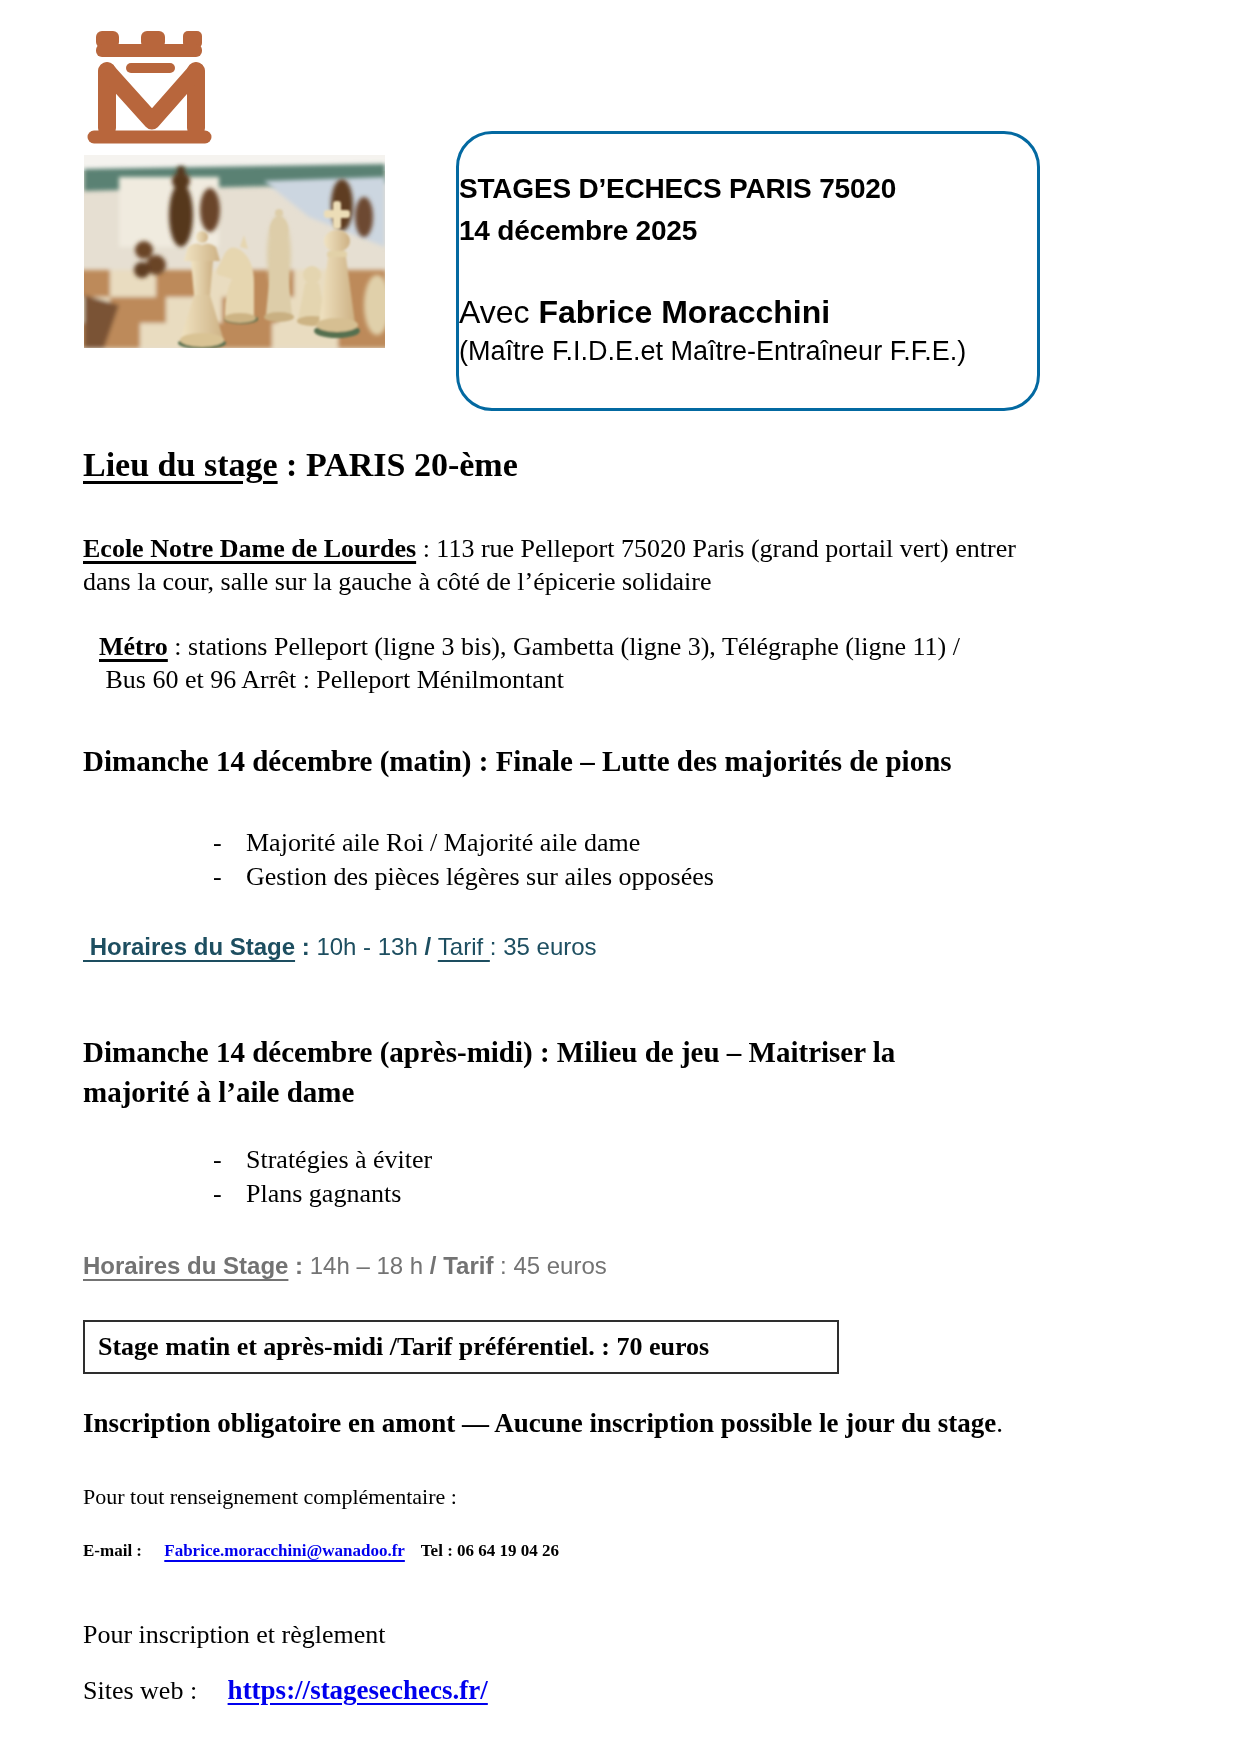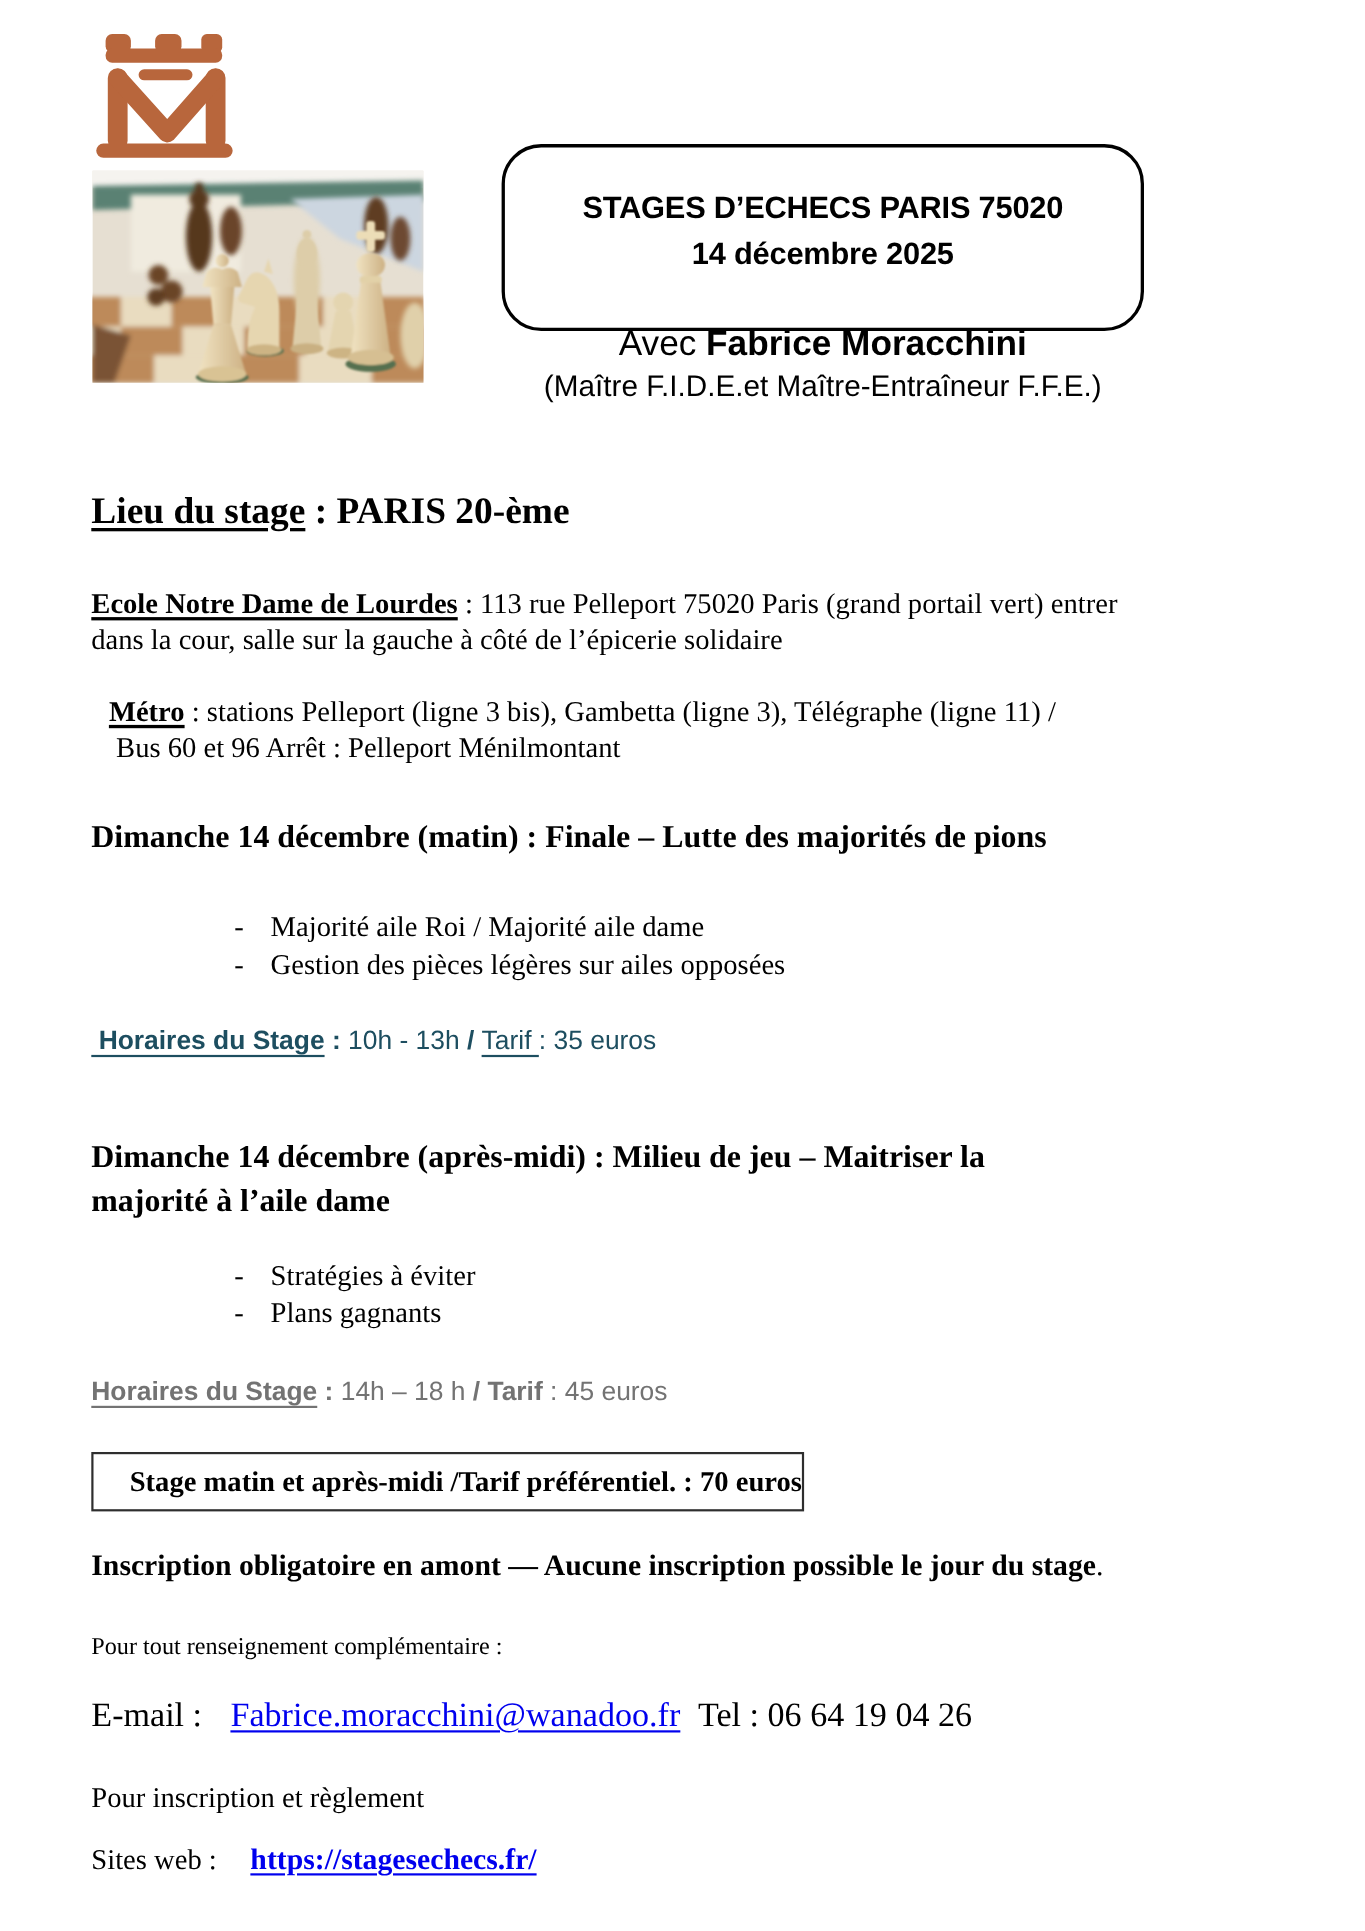--- a/index.html
+++ b/index.html
@@ -1,23 +1,23 @@
 <!DOCTYPE html>
 <html lang="fr"><head>
 <meta charset="utf-8">
 <style>
   html,body{margin:0;padding:0;background:#ffffff;}
   .page{position:relative;width:1241px;height:1755px;background:#ffffff;overflow:hidden;
         font-family:"Liberation Serif","DejaVu Serif",serif;color:#000;}
   
   .logo{position:absolute;left:86px;top:28px;}
   .photo{position:absolute;left:84px;top:155px;}
-  .titlebox{position:absolute;left:456px;top:131px;width:584px;height:170px;
-            border:3px solid #000000;border-radius:36px;box-sizing:border-box;
-            font-family:"Liberation Sans","DejaVu Sans",sans-serif;text-align:center;
+  .titlebox{position:absolute;left:456px;top:131px;width:584px;height:280px;
+            border:3px solid #0369a1;border-radius:36px;box-sizing:border-box;
+            font-family:"Liberation Sans","DejaVu Sans",sans-serif;
             padding-top:34px;}
   .tb-l1,.tb-l2{font-size:28px;font-weight:700;line-height:42px;letter-spacing:-0.2px;}
   .tb-l4{font-size:32px;line-height:40px;margin-top:40px;}
   .tb-l4 b{font-weight:700;}
   .tb-l5{font-size:27px;line-height:38px;}
   
   .abs{position:absolute;left:83px;}
   .h-lieu{top:446px;font-size:34px;font-weight:700;white-space:nowrap;}
   .h-lieu .u{text-decoration:underline;text-decoration-thickness:3px;text-underline-offset:5px;}
   .para{font-size:26px;line-height:33px;}
@@ -30,27 +30,27 @@
   .bullets{left:213px;font-size:26px;line-height:34px;}
   .bl-1{top:826px;}
   .bl-2{top:1143px;}
   .brow{display:flex;}
   .dash{width:33px;flex:0 0 33px;}
   .sched{font-family:"Liberation Sans","DejaVu Sans",sans-serif;font-size:24px;white-space:nowrap;}
   .sch-1{top:933px;}
   .sch-2{top:1252px;}
   .sb{font-weight:700;}
   .su{text-decoration:underline;text-decoration-thickness:2px;text-underline-offset:5px;}
-  .offerbox{top:1320px;width:648px;height:54px;border:2px solid #2e2e2e;box-sizing:border-box;
+  .offerbox{top:1320px;width:756px;height:54px;border:2px solid #2e2e2e;box-sizing:border-box;
             display:flex;align-items:center;padding-left:13px;
-            font-size:26px;font-weight:700;white-space:nowrap;justify-content:flex-end;}
+            font-size:26px;font-weight:700;white-space:nowrap;}
   .p-inscr{top:1408px;font-size:27px;white-space:nowrap;}
   .p-inscr .bold{font-weight:700;}
   .p-info{top:1480px;font-size:22px;}
-  .p-email{top:1541px;font-size:31px;font-weight:400;white-space:nowrap;}
+  .p-email{top:1541px;font-size:17px;font-weight:700;white-space:nowrap;}
   .p-email a{margin-left:18px;}
   .p-email .tel{margin-left:16px;}
   .p-regl{top:1618px;font-size:26px;}
   .p-sites{top:1674px;font-size:26px;}
   .p-sites a{margin-left:24px;font-weight:700;font-size:27px;}
   a.doclink{color:#0000EE;text-decoration:underline;text-decoration-thickness:2px;text-underline-offset:4px;cursor:pointer;}
 </style>
 </head>
 <body>
 

